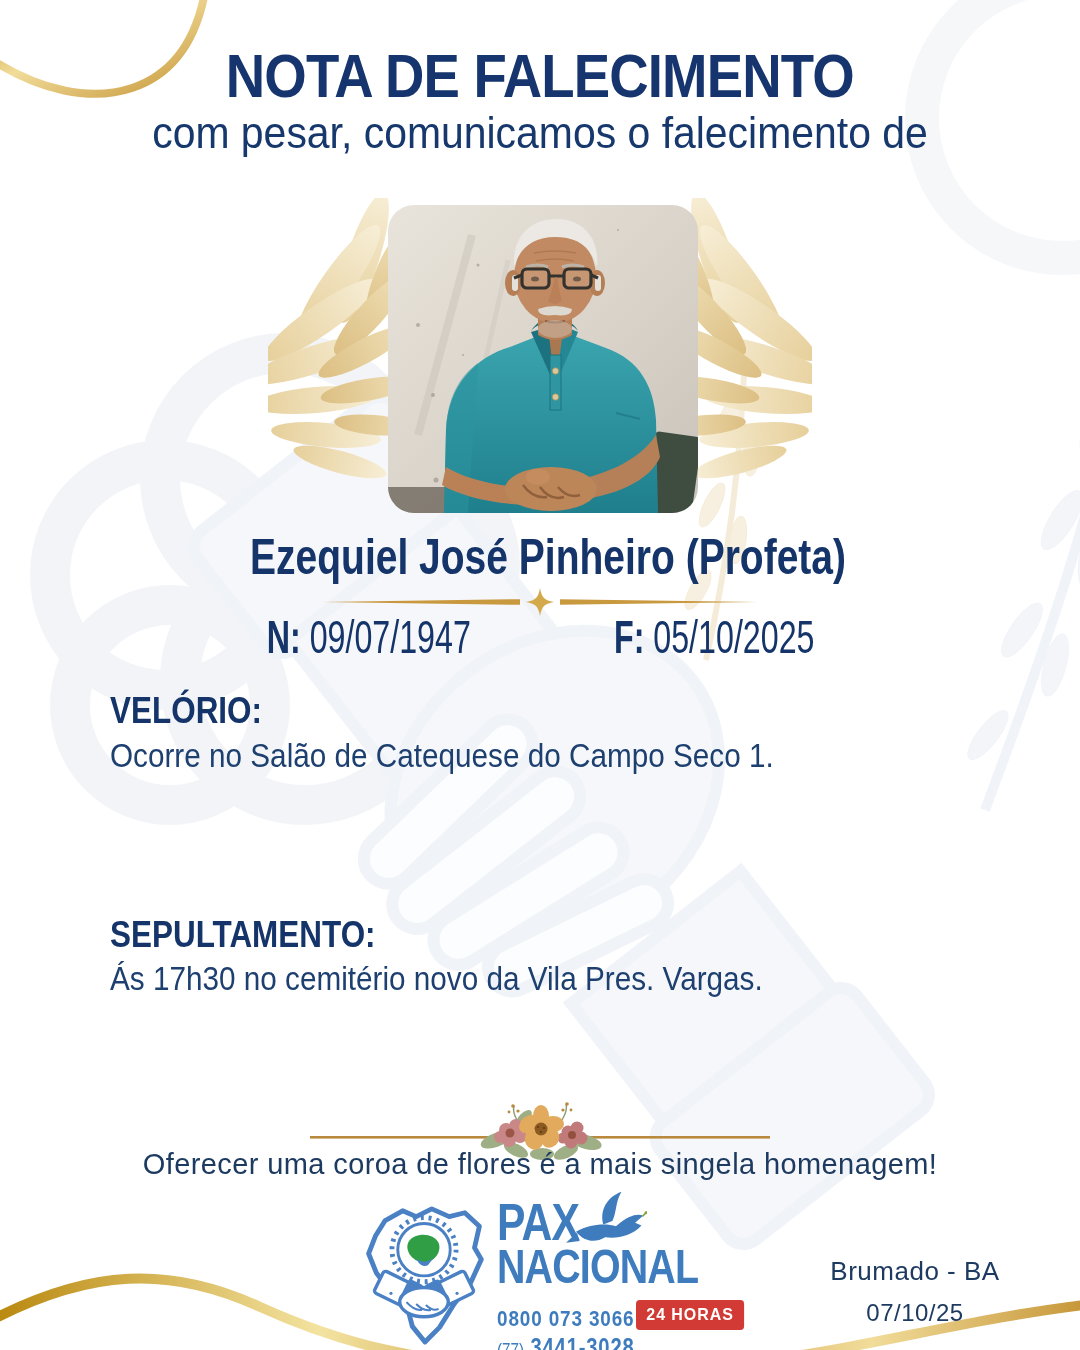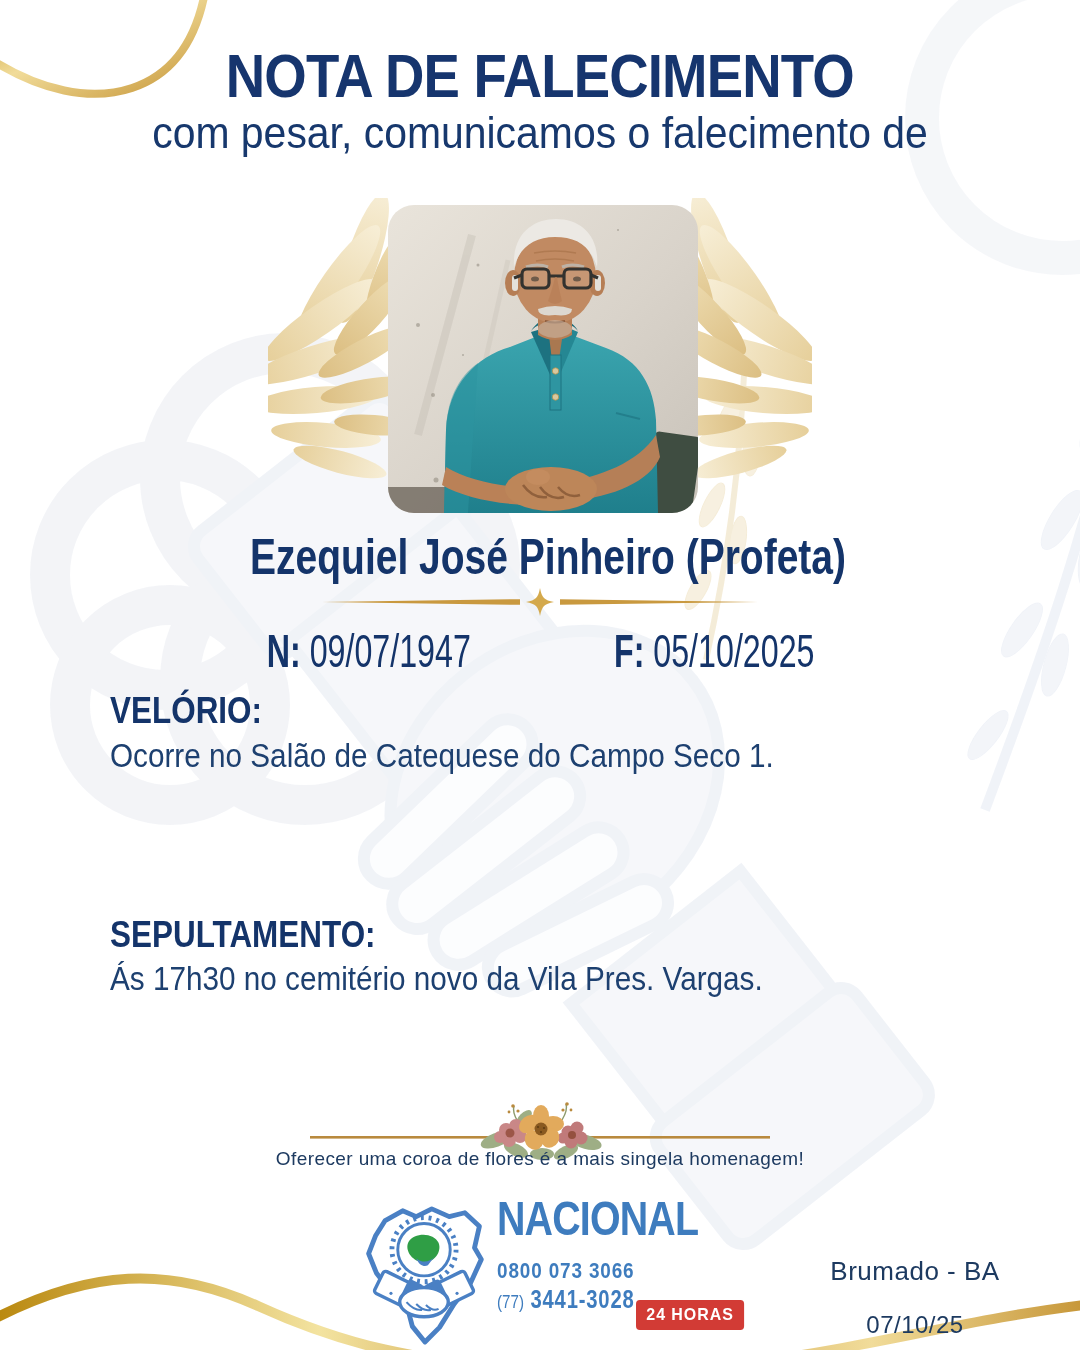--- a/index.html
+++ b/index.html
@@ -11,43 +11,43 @@
   .title{top:40px;font-size:62px;font-weight:800;letter-spacing:-1px;color:#16356e;white-space:nowrap;}
   .subtitle{top:108px;font-size:44px;font-weight:400;color:#17386d;white-space:nowrap;}
   .subtitle .cond{transform:scaleX(.93);}
   .photo-frame{left:388px;top:205px;width:310px;height:308px;border-radius:26px;overflow:hidden;}
   .wing{top:198px;width:140px;height:300px;}
   .wing.left{left:268px;}
   .wing.right{left:672px;transform:scaleX(-1);}
   .name{top:528px;font-size:50px;font-weight:800;color:#14346a;white-space:nowrap;margin-left:17px;}
   .name .cond{transform:scaleX(.78);}
   .divider{top:584px;}
-  .dates{top:624px;display:flex;justify-content:center;gap:56px;font-size:46px;color:#14346a;white-space:nowrap;}
+  .dates{top:610px;display:flex;justify-content:center;gap:56px;font-size:46px;color:#14346a;white-space:nowrap;}
   .dates .blk{display:inline-block;transform:scaleX(.70);transform-origin:center;}
   .dates .lbl{font-weight:800;}
   .sec-label{left:110px;font-size:37px;font-weight:800;color:#14346a;transform:scaleX(.85);transform-origin:left;white-space:nowrap;}
   .sec-text{left:110px;font-size:33px;font-weight:400;color:#1d4070;transform:scaleX(.9);transform-origin:left;white-space:nowrap;}
   .wake-label{top:690px;} .wake-text{top:737px;}
   .burial-label{top:914px;} .burial-text{top:960px;}
   .flower-divider{left:310px;top:1100px;}
-  .tribute{top:1148px;font-size:19px;letter-spacing:.4px;color:#1d3a60;white-space:nowrap;}
+  .tribute{top:1148px;font-size:29px;letter-spacing:.4px;color:#1d3a60;white-space:nowrap;}
   .emblem{left:356px;top:1197px;}
   .brand-block{left:497px;top:1198px;width:300px;}
   .brand-line1{font-size:52px;font-weight:800;color:#3e7cbe;line-height:48px;transform:scaleX(.82);transform-origin:left;display:inline-block;letter-spacing:-1px;}
   .brand-line2{font-size:48px;font-weight:800;color:#3e7cbe;line-height:42px;transform:scaleX(.82);transform-origin:left;display:inline-block;letter-spacing:-1px;margin-top:0px;}
   .dove{position:absolute;left:68px;top:-8px;}
   .phones{margin-top:18px;color:#3e7cbe;}
   .phone1{font-size:22px;font-weight:700;letter-spacing:1px;transform:scaleX(.86);transform-origin:left;white-space:nowrap;}
   .phone2{font-size:25px;font-weight:700;letter-spacing:1px;transform:scaleX(.81);transform-origin:left;white-space:nowrap;margin-top:1px;}
   .area{font-size:.75em;font-weight:400;letter-spacing:0;}
   .badge-24h{left:636px;top:1300px;background:#d23b35;color:#ffffff;font-size:17px;font-weight:700;
              letter-spacing:1px;padding:5px 11px;border-radius:4px;white-space:nowrap;transform:scaleX(.94);transform-origin:left;}
   .place-block{left:800px;top:1256px;width:230px;text-align:center;color:#1d3a60;}
   .place-loc{font-size:26px;letter-spacing:.5px;text-align:center;}
-  .place-date{font-size:24px;letter-spacing:.5px;margin-top:24px;}
+  .place-date{font-size:24px;letter-spacing:.5px;margin-top:12px;}
   svg{display:block;}
 </style>
 </head>
 <body>
 
 <div class="card">
 
   <svg class="abs" width="1080" height="1350" viewBox="0 0 1080 1350" style="left:0;top:0;opacity:.65;">
     <g fill="none" stroke="#edeff4" stroke-width="40">
       <circle cx="165" cy="575" r="115"></circle>
@@ -337,20 +337,30 @@
     <g stroke="#4a80c4" stroke-width="2.2" fill="none">
       <path d="M52,108 q8,9 16,8"></path>
         <path d="M62,110 q8,8 15,6"></path>
         <path d="M72,111 q7,7 13,4"></path>
     </g>
     <circle cx="36" cy="99" r="1.6" fill="#4a80c4"></circle>
     <circle cx="104" cy="99" r="1.6" fill="#4a80c4"></circle>
   </svg>
 
   <div class="abs brand-block" style="position:absolute;">
+    <div style="position:relative;">
+      <span class="brand-line1">PAX</span>
+      <svg class="dove" width="82" height="60" viewBox="0 0 90 66">
+        <path d="M12,46 C26,38 44,36 56,40 C70,28 78,26 86,28 L77,36 L84,39 C74,50 58,54 44,52 C34,58 22,58 12,46 Z" fill="#3e7cbe"></path>
+        <path d="M42,38 C38,22 46,8 62,2 C55,14 57,24 52,34 Z" fill="#3e7cbe"></path>
+        <path d="M13,47 L1,58 L16,56 Z" fill="#3e7cbe"></path>
+        <path d="M85,29 L90,24" stroke="#8aa646" stroke-width="2" fill="none"></path>
+        <circle cx="89" cy="25" r="1.6" fill="#8aa646"></circle>
+      </svg>
+    </div>
     <div class="brand-line2">NACIONAL</div>
     <div class="phones">
       <div class="phone1">0800 073 3066</div>
       <div class="phone2"><span class="area">(77)</span> <span>3441-3028</span></div>
 
     </div>
   </div>
 
   <div class="abs badge-24h">24 HORAS</div>
 

